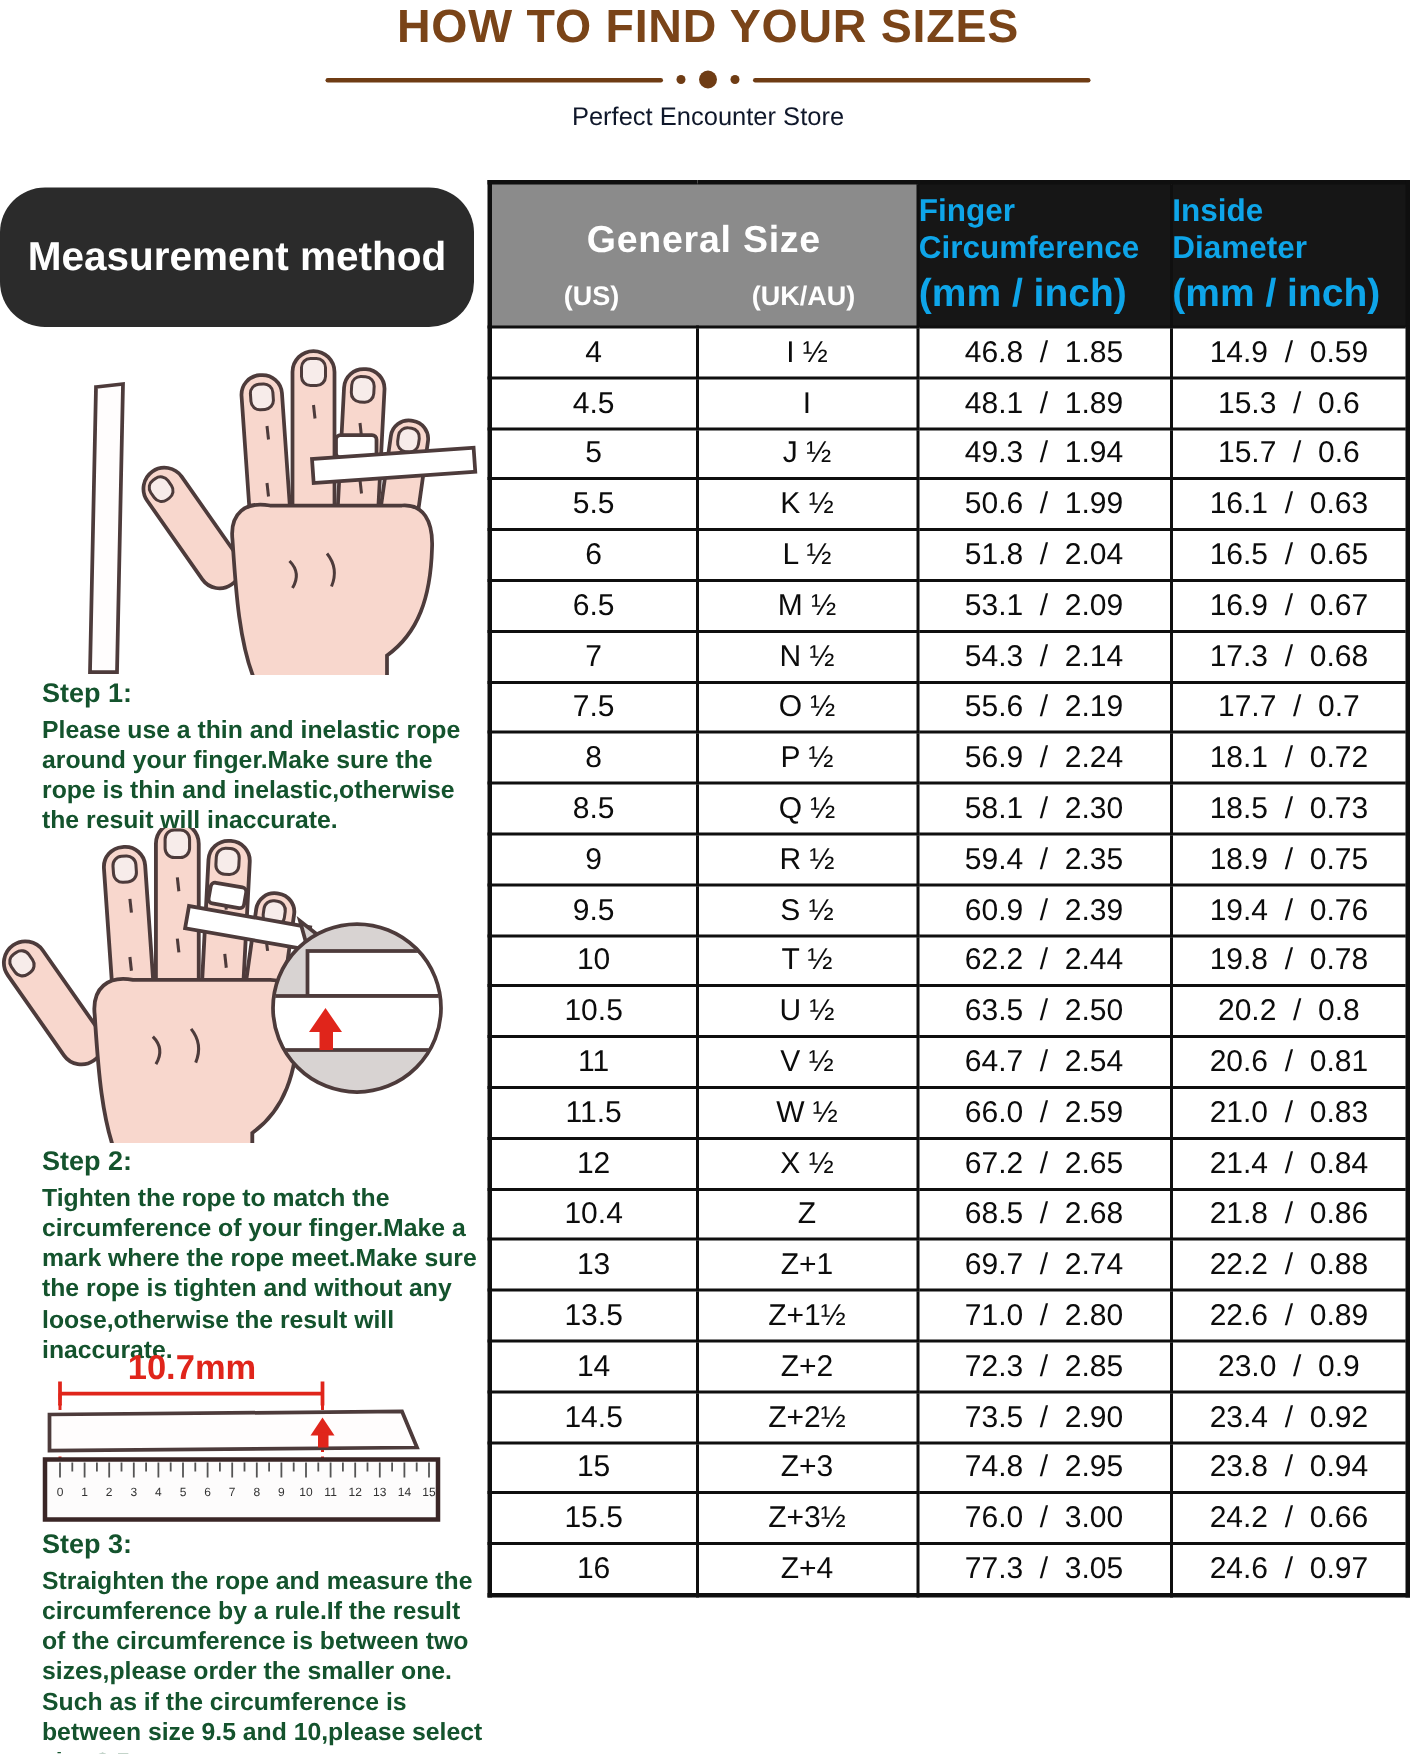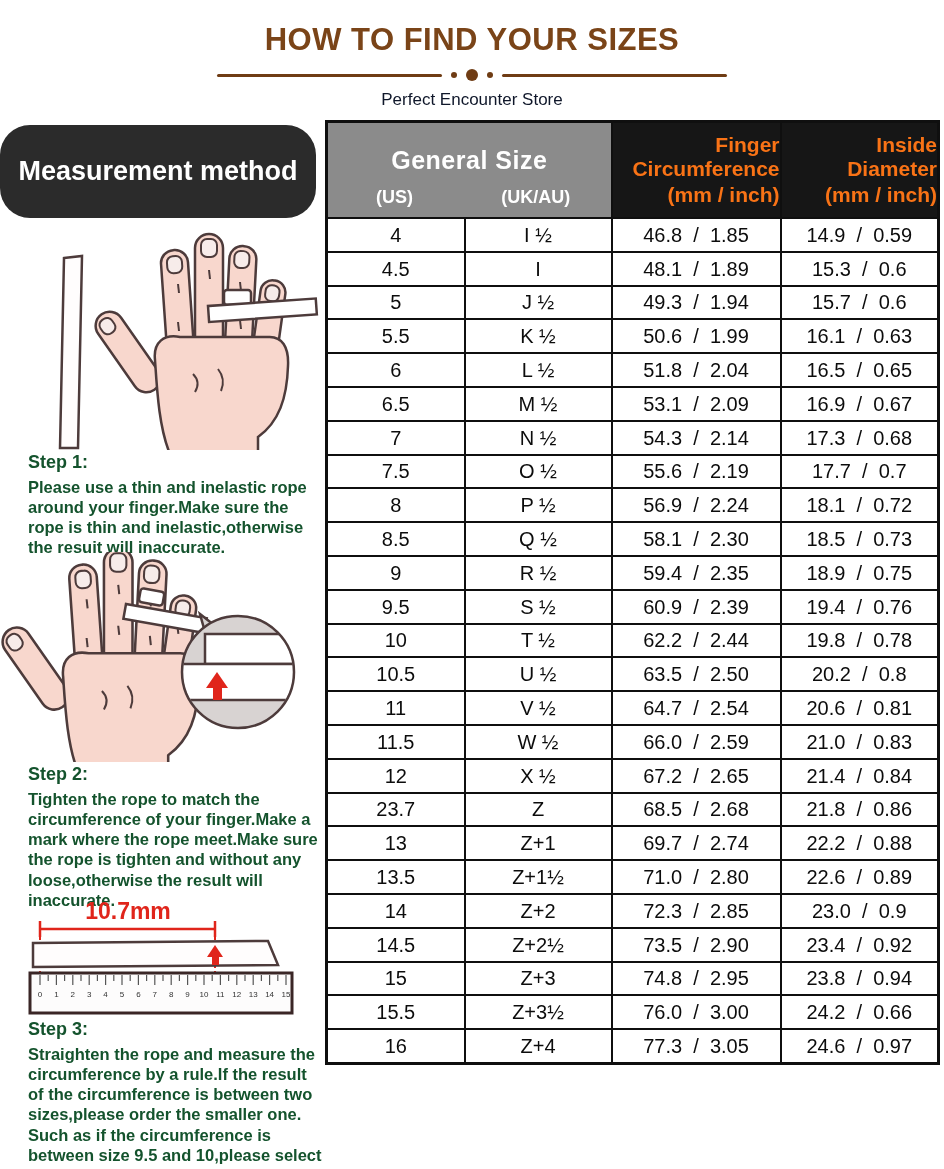--- a/index.html
+++ b/index.html
@@ -1,19 +1,19 @@
 <!DOCTYPE html>
 <html><head>
 <meta charset="utf-8">
 <style>
   html,body{margin:0;padding:0;background:#fff;font-family:"Liberation Sans",sans-serif;}
   #page{position:relative;width:944px;height:1169px;background:#fff;overflow:hidden;}
 
   
-  .hero{height:120px;text-align:center;padding-top:22px;box-sizing:border-box;}
+  .hero{height:120px;text-align:center;box-sizing:border-box;}
   .hero-title{margin:0;font-size:31px;font-weight:bold;color:#7a4418;letter-spacing:.5px;}
   .hero-divider{display:flex;align-items:center;justify-content:center;gap:9px;margin-top:11px;}
   .hero-divider .line{width:225px;height:3px;background:#6f3c14;border-radius:2px;}
   .dot{border-radius:50%;background:#6f3c14;}
   .dot.small{width:6px;height:6px;}
   .dot.big{width:12px;height:12px;}
   .hero-store{margin-top:9px;font-size:17px;color:#0f172a;}
 
   
   .left-panel{position:absolute;left:0;top:120px;width:325px;}
@@ -32,23 +32,23 @@
   
   table.size-table{position:absolute;left:325px;top:120px;width:612px;border-collapse:collapse;
     table-layout:fixed;border:3px solid #0f0f0f;}
   .size-table th,.size-table td{border:2px solid #0f0f0f;padding:0;}
   .size-table thead th{height:94px;vertical-align:middle;}
   .th-general{background:#8b8b8b;color:#fff;}
   .general-title{font-size:25px;font-weight:bold;letter-spacing:.5px;text-align:center;margin-top:14px;}
   .sub-row{display:flex;font-size:18px;font-weight:bold;margin-top:12px;}
   .sub-row .sub-us{width:47%;text-align:center;}
   .sub-row .sub-uk{width:53%;}
-  .th-dark{background:#161616;color:#f97316;border-left:2px solid #fff !important;text-align:right;}
+  .th-dark{background:#161616;color:#0ea5e9;border-left:2px solid #fff !important;text-align:left;}
   .th-dark .line1{font-size:21px;font-weight:bold;line-height:1.15;}
-  .th-dark .unit{font-size:21px;font-weight:bold;margin-top:2px;}
+  .th-dark .unit{font-size:26px;font-weight:bold;margin-top:2px;}
   .size-table tbody td{height:31.8px;text-align:center;font-size:20px;color:#0c0c0c;
     white-space:pre;background:#fff;line-height:1;}
 
   
   .ruler-label{font-size:23px;font-weight:bold;fill:#e0251b;}
   .ruler-num{font-size:8px;fill:#333;text-anchor:middle;}
   .ruler-tick{stroke:#555;stroke-width:1.2;}
 </style>
 </head>
 <body>
@@ -333,21 +333,21 @@
           <td>66.0  /  2.59</td>
           <td>21.0  /  0.83</td>
         </tr>
         <tr>
           <td>12</td>
           <td>X ½</td>
           <td>67.2  /  2.65</td>
           <td>21.4  /  0.84</td>
         </tr>
         <tr>
-          <td>23.7</td>
+          <td>10.4</td>
           <td>Z</td>
           <td>68.5  /  2.68</td>
           <td>21.8  /  0.86</td>
         </tr>
         <tr>
           <td>13</td>
           <td>Z+1</td>
           <td>69.7  /  2.74</td>
           <td>22.2  /  0.88</td>
         </tr>

